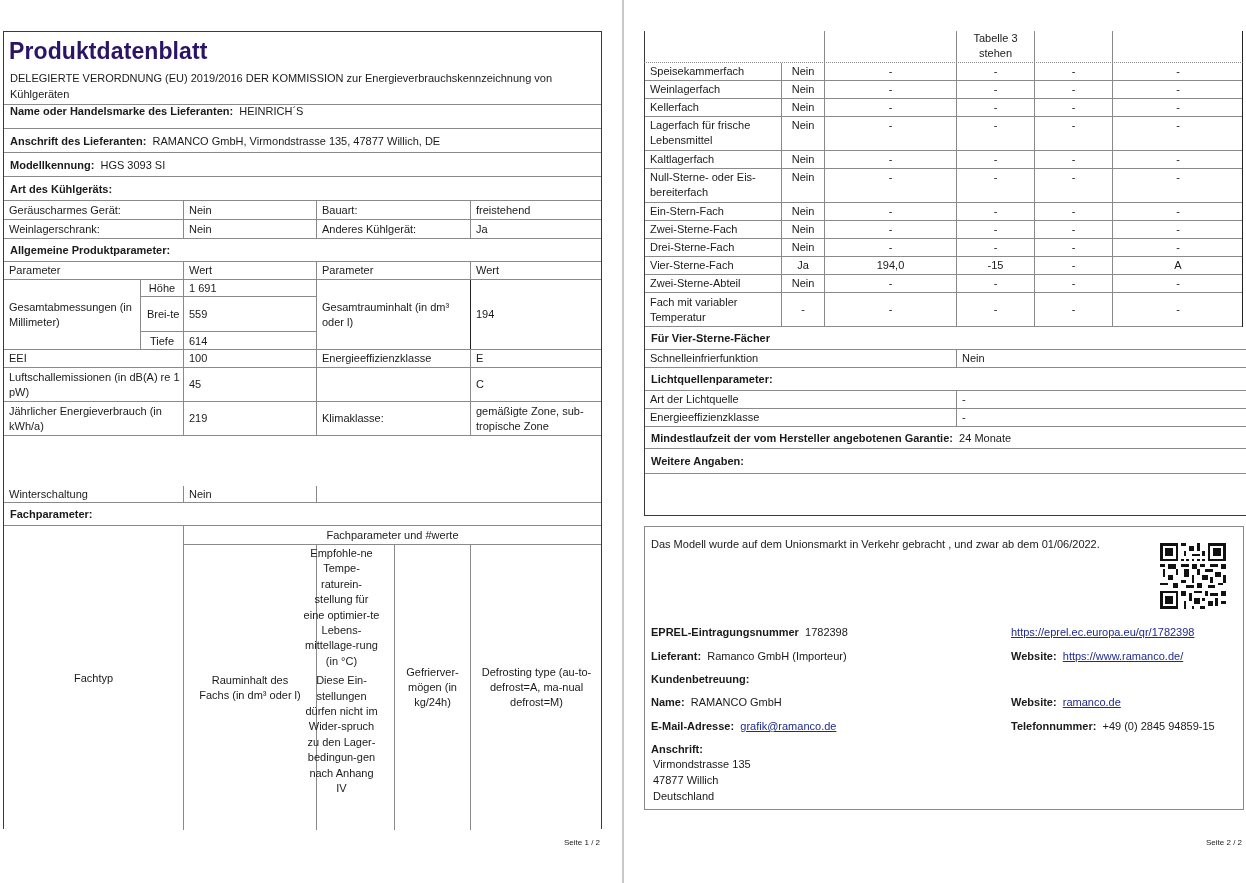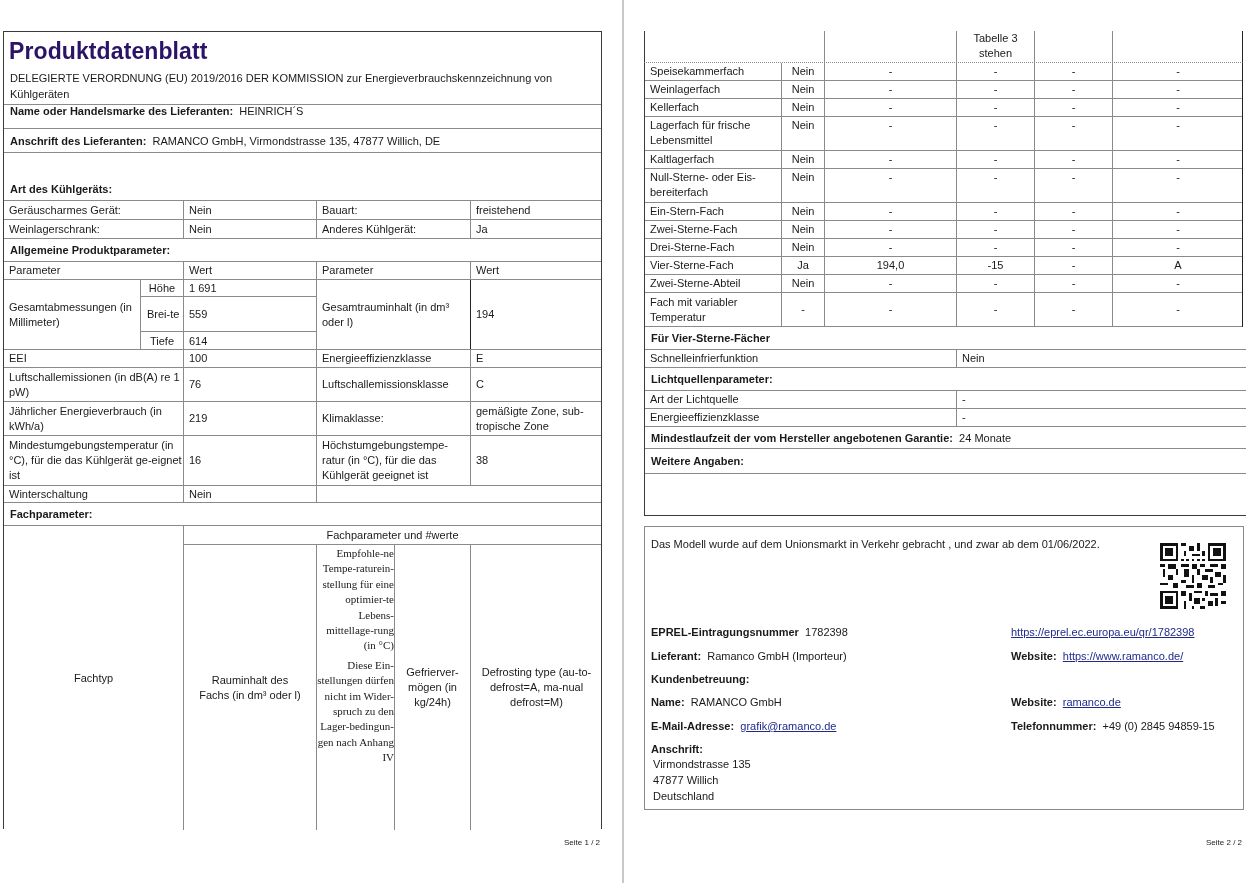--- a/index.html
+++ b/index.html
@@ -43,20 +43,23 @@
   <div class="lrow pad" style="top:36px;height:37px;line-height:16px;padding-top:2px;padding-right:30px;">
     <span>DELEGIERTE VERORDNUNG (EU) 2019/2016 DER KOMMISSION zur Energieverbrauchskennzeichnung von Kühlgeräten</span>
   </div>
 
   <div class="lrow pad" style="top:73px;height:24px;display:flex;align-items:flex-start;">
     <span class="b">Name oder Handelsmarke des Lieferanten:</span>&nbsp;&nbsp;<span>HEINRICH´S</span>
   </div>
   <div class="lrow pad" style="top:97px;height:24px;display:flex;align-items:center;">
     <span class="b">Anschrift des Lieferanten:</span>&nbsp;&nbsp;<span>RAMANCO GmbH, Virmondstrasse 135, 47877 Willich, DE</span>
   </div>
+  <div class="lrow pad" style="top:121px;height:24px;display:flex;align-items:center;">
+    <span class="b">Modellkennung:</span>&nbsp;&nbsp;<span>HGS 3093 SI</span>
+  </div>
   <div class="lrow pad" style="top:145px;height:24px;display:flex;align-items:center;">
     <span class="b">Art des Kühlgeräts:</span>
   </div>
 
   <div class="lrow" style="top:169px;height:19px;">
     <div class="cell" style="left:0;">Geräuscharmes Gerät:</div>
     <div class="vline" style="left:179px;"></div>
     <div class="cell" style="left:180px;">Nein</div>
     <div class="vline" style="left:312px;"></div>
     <div class="cell" style="left:313px;">Bauart:</div>
@@ -108,62 +111,52 @@
     <div class="vline" style="left:179px;"></div>
     <div class="cell" style="left:180px;">100</div>
     <div class="vline" style="left:312px;"></div>
     <div class="cell" style="left:313px;width:150px;">Energieeffizienzklasse</div>
     <div class="vline" style="left:466px;"></div>
     <div class="cell" style="left:467px;">E</div>
   </div>
   <div class="lrow" style="top:336px;height:34px;">
     <div class="cell" style="left:0;width:176px;">Luftschallemissionen (in dB(A) re 1 pW)</div>
     <div class="vline" style="left:179px;"></div>
-    <div class="cell" style="left:180px;">76</div>
-    <div class="vline" style="left:312px;"></div>
-    <div class="cell" style="left:313px;width:150px;">Luftschallemissionsklasse</div>
+    <div class="cell" style="left:180px;">45</div>
+    <div class="vline" style="left:312px;"></div>
     <div class="vline" style="left:466px;"></div>
     <div class="cell" style="left:467px;">C</div>
   </div>
   <div class="lrow" style="top:370px;height:34px;">
     <div class="cell" style="left:0;width:176px;">Jährlicher Energieverbrauch (in kWh/a)</div>
     <div class="vline" style="left:179px;"></div>
     <div class="cell" style="left:180px;">219</div>
     <div class="vline" style="left:312px;"></div>
     <div class="cell" style="left:313px;width:150px;">Klimaklasse:</div>
     <div class="vline" style="left:466px;"></div>
     <div class="cell" style="left:467px;width:130px;">gemäßigte Zone, sub-tropische Zone</div>
-  </div>
-  <div class="lrow" style="top:404px;height:50px;">
-    <div class="cell" style="left:0;width:178px;">Mindestumgebungstemperatur (in °C), für die das Kühlgerät ge-eignet ist</div>
-    <div class="vline" style="left:179px;"></div>
-    <div class="cell" style="left:180px;">16</div>
-    <div class="vline" style="left:312px;"></div>
-    <div class="cell" style="left:313px;width:150px;">Höchstumgebungstempe-ratur (in °C), für die das Kühlgerät geeignet ist</div>
-    <div class="vline" style="left:466px;"></div>
-    <div class="cell" style="left:467px;">38</div>
   </div>
   <div class="lrow" style="top:454px;height:17px;">
     <div class="cell" style="left:0;">Winterschaltung</div>
     <div class="vline" style="left:179px;"></div>
     <div class="cell" style="left:180px;">Nein</div>
     <div class="vline" style="left:312px;"></div>
   </div>
 
   <div class="lrow pad" style="top:471px;height:23px;display:flex;align-items:center;">
     <span class="b">Fachparameter:</span>
   </div>
 
   <div style="position:absolute;left:0;right:0;top:494px;height:304px;">
     <div style="position:absolute;left:0;top:0;width:179px;height:304px;display:flex;align-items:center;justify-content:center;">Fachtyp</div>
     <div class="vline" style="left:179px;"></div>
     <div style="position:absolute;left:180px;top:19px;width:132px;height:285px;display:flex;align-items:center;justify-content:center;text-align:center;line-height:15px;padding:0 14px;">Rauminhalt des Fachs (in dm³ oder l)</div>
     <div style="position:absolute;left:180px;right:0;top:0;height:19px;display:flex;align-items:center;justify-content:center;border-bottom:1px solid #8a8a8a;">Fachparameter und #werte</div>
     <div class="vline" style="left:312px;top:19px;"></div>
-    <div style="position:absolute;left:313px;top:20px;width:77px;text-align:right;line-height:15.4px;word-break:break-word;font-family:Liberation Serif, serif;">
+    <div style="position:absolute;left:299px;top:20px;width:77px;text-align:center;line-height:15.4px;word-break:break-word;">
       <div>Empfohle-ne Tempe-raturein-stellung für eine optimier-te Lebens-mittellage-rung (in °C)</div>
       <div style="margin-top:4px;">Diese Ein-stellungen dürfen nicht im Wider-spruch zu den Lager-bedingun-gen nach Anhang IV</div>
     </div>
     <div class="vline" style="left:390px;top:19px;"></div>
     <div style="position:absolute;left:391px;top:19px;width:75px;height:285px;display:flex;align-items:center;justify-content:center;text-align:center;line-height:15px;padding:0 8px;">Gefrierver-mögen (in kg/24h)</div>
     <div class="vline" style="left:466px;top:19px;"></div>
     <div style="position:absolute;left:467px;top:19px;width:131px;height:285px;display:flex;align-items:center;justify-content:center;text-align:center;line-height:15px;padding:0 10px;">Defrosting type (au-to-defrost=A, ma-nual defrost=M)</div>
   </div>
 </div>
 <div class="page-num" style="left:564px;top:838px;">Seite 1 / 2</div>

